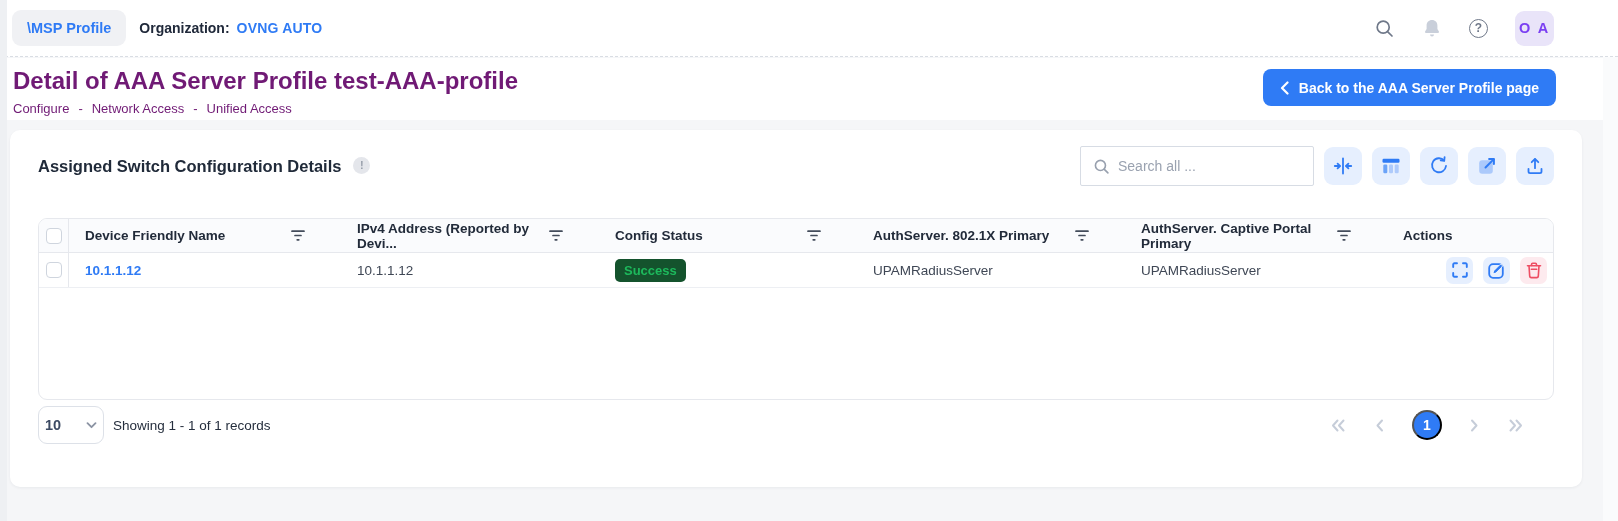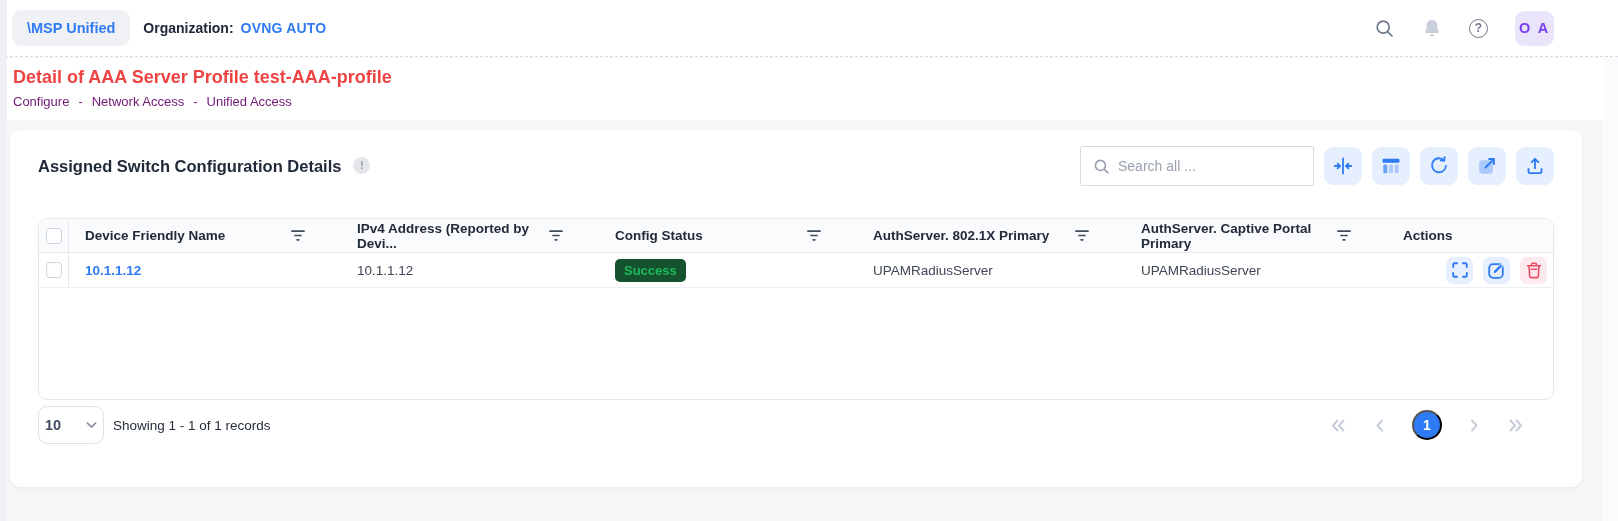--- a/index.html
+++ b/index.html
@@ -21,21 +21,21 @@
   .org-value { margin-left:7px; font-size:14px; font-weight:700; color:#2f7bf5; cursor:pointer; letter-spacing:.2px; }
   .topbar-right { margin-left:auto; display:flex; align-items:center; gap:27px; }
   .tb-icon { display:flex; align-items:center; cursor:pointer; }
   .help-circle { width:19px; height:19px; border:1.7px solid #6f7889; border-radius:50%; color:#6f7889;
     font-size:12px; font-weight:700; display:flex; align-items:center; justify-content:center; }
   .avatar { width:39px; height:35px; border-radius:9px; background:#e9e4f9; color:#7b40f2; font-weight:700;
     font-size:14.5px; display:flex; align-items:center; justify-content:center; letter-spacing:2px; cursor:pointer; }
 
   
   .page-header { position:absolute; left:0; top:58px; width:1618px; height:62px; background:#fff; padding:9px 62px 0 13px; }
-  .ph-title { font-size:18px; font-weight:700; color:#ef4444; }
+  .ph-title { font-size:24px; font-weight:700; color:#701a75; }
   .breadcrumb { margin-top:6px; font-size:13px; color:#701a75; display:flex; gap:9px; align-items:center; }
   .crumb { cursor:pointer; }
   .back-btn { position:absolute; right:62px; top:11px; height:37px; background:#2f7bf5; border:none; border-radius:8px;
     color:#fff; font-weight:700; font-size:14px; display:flex; align-items:center; gap:10px; padding:0 17px;
     cursor:pointer; font-family:inherit; }
 
   
   .card { position:absolute; left:10px; top:130px; width:1572px; height:357px; background:#fff; border-radius:10px;
     box-shadow:0 1px 3px rgba(20,30,50,.06); padding:0 28px; z-index:2; }
   .card-header { display:flex; align-items:center; justify-content:space-between; padding-top:16px; height:56px; }
@@ -86,21 +86,21 @@
     font-weight:700; display:flex; align-items:center; justify-content:center; cursor:pointer; }
 </style>
 </head>
 <body>
 
 <div class="left-strip"></div>
 <div class="right-strip"></div>
 
 <div class="topbar">
   <div class="app-chip">
-    <span>\MSP Unified</span>
+    <span>\MSP Profile</span>
   </div>
   <span class="org-label">Organization:</span>
   <span class="org-value">OVNG AUTO</span>
 
   <div class="topbar-right">
     <span class="tb-icon">
       <svg width="21" height="21" viewBox="0 0 21 21">
           <circle cx="9.2" cy="9.2" r="6" fill="none" stroke="#6f7889" stroke-width="1.7"></circle>
           <line x1="13.8" y1="13.8" x2="18" y2="18" stroke="#6f7889" stroke-width="1.7" stroke-linecap="round"></line>
         </svg>
@@ -122,20 +122,28 @@
 
 <div class="page-header">
   <div class="ph-title">Detail of AAA Server Profile test-AAA-profile</div>
   <div class="breadcrumb">
     <span class="crumb">Configure</span>
     <span>-</span>
     <span class="crumb">Network Access</span>
     <span>-</span>
     <span class="crumb">Unified Access</span>
   </div>
+  <button class="back-btn">
+    <span style="display:flex;">
+      <svg width="9" height="14" viewBox="0 0 9 14">
+          <polyline points="7.5,1.5 2,7 7.5,12.5" fill="none" stroke="#fff" stroke-width="2.2" stroke-linecap="round" stroke-linejoin="round"></polyline>
+        </svg>
+    </span>
+    <span>Back to the AAA Server Profile page</span>
+  </button>
 </div>
 
 <div class="card">
 
   <div class="card-header">
     <div class="card-title-wrap">
       <span class="card-title">Assigned Switch Configuration Details</span>
       <span class="info-badge">!</span>
     </div>
     <div class="toolbar">

